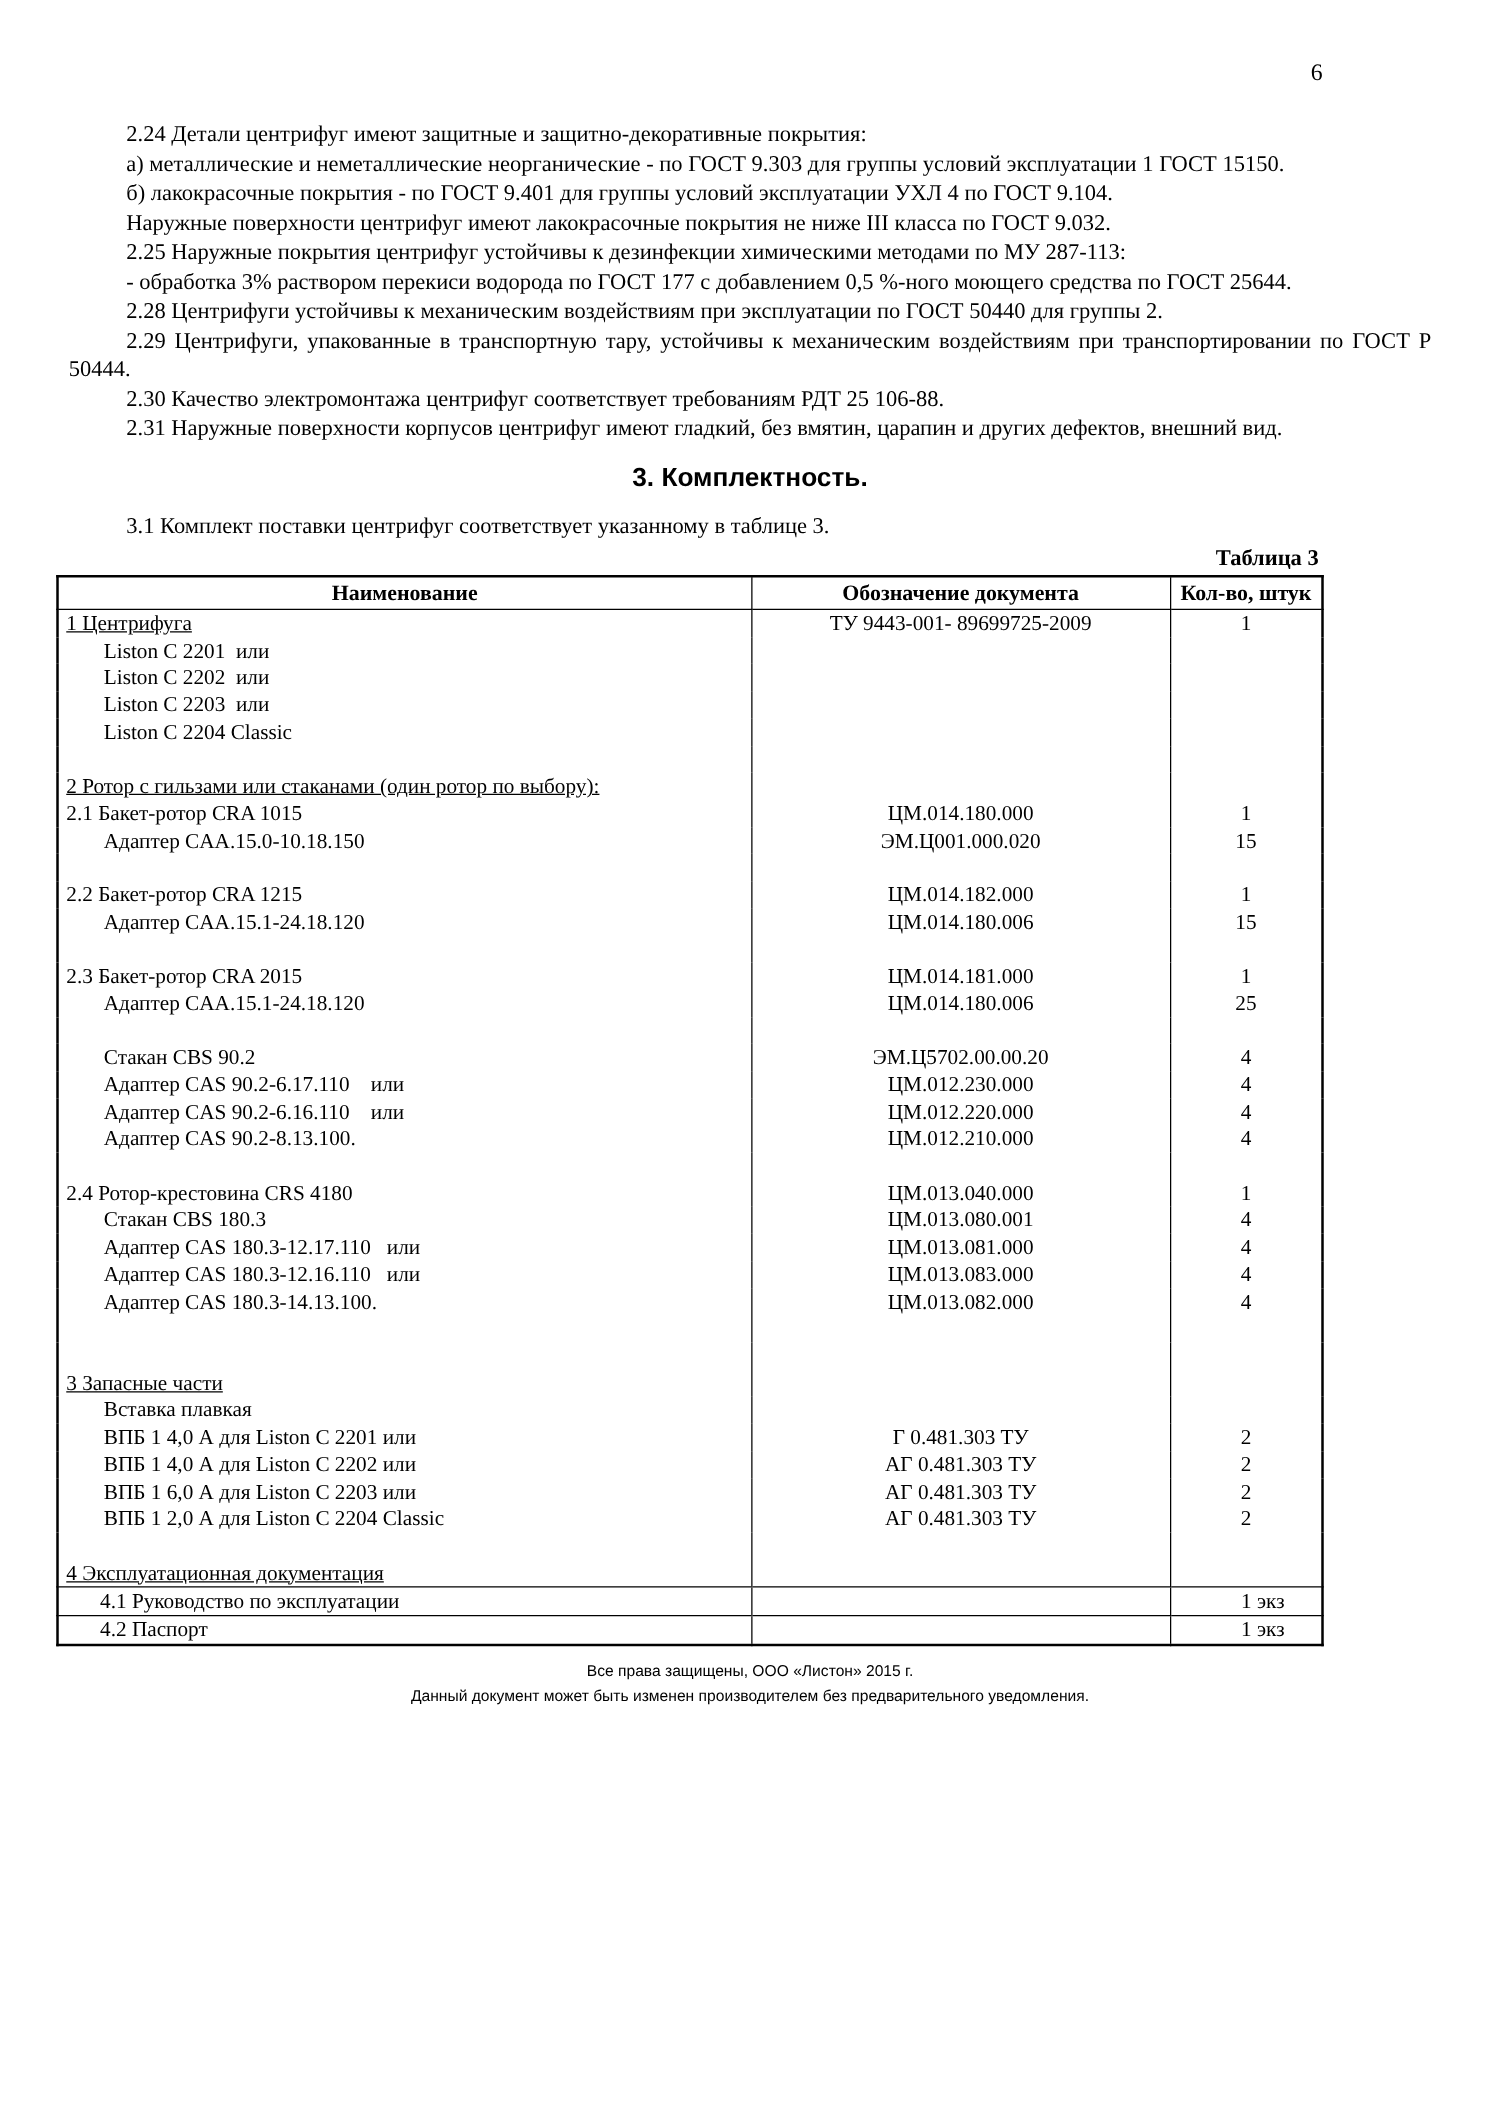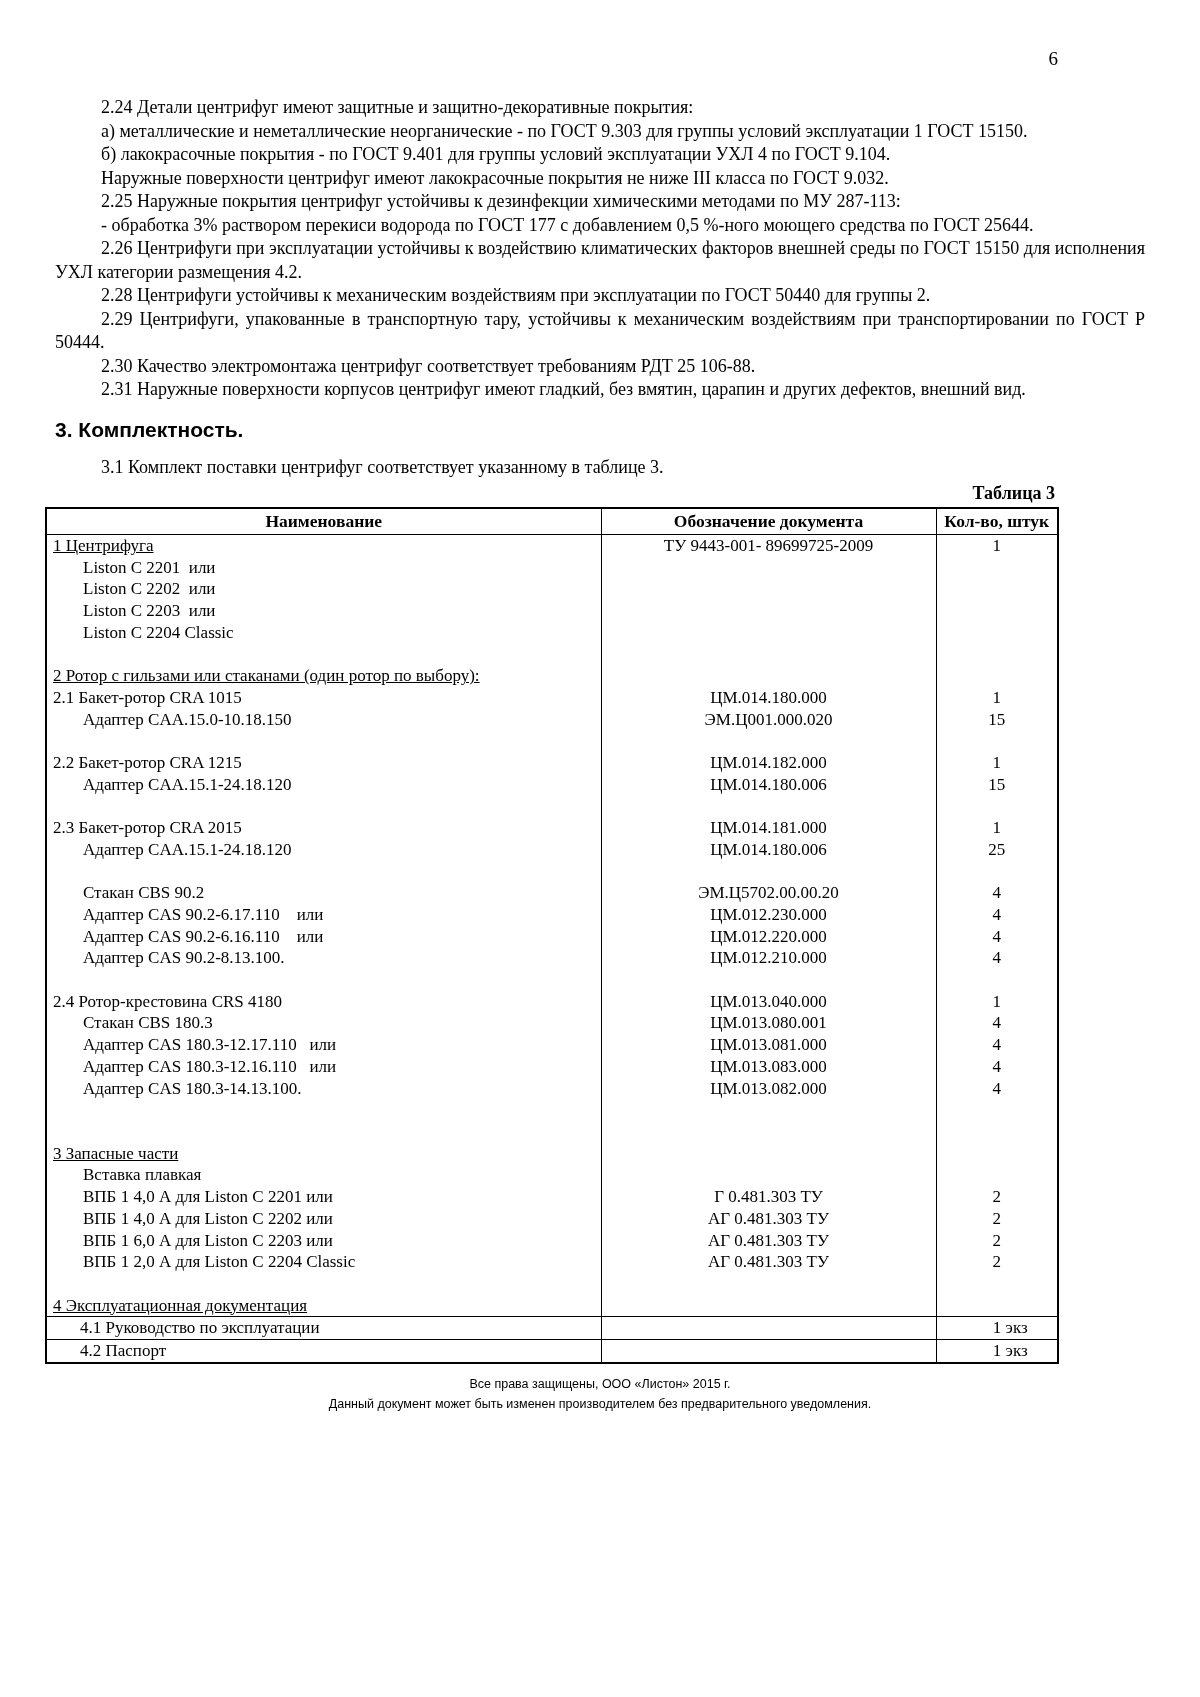--- a/index.html
+++ b/index.html
@@ -27,20 +27,21 @@
     text-align: justify;
     text-indent: 46px;
     font-size: 18px;
     line-height: 23.5px;
   }
   .section-heading {
     font-family: "Liberation Sans", sans-serif;
     font-size: 21px;
     font-weight: 700;
     margin: 16px 0 14px 0;
+    text-align: center;
   }
   .intro {
     margin: 0;
     text-align: justify;
     text-indent: 46px;
     font-size: 18px;
     line-height: 23.5px;
   }
   .table-block {
     width: 1012px;
@@ -104,21 +105,20 @@
   <div class="page-number">6</div>
 
   <div class="content">
     <div id="paragraphs">
         <p class="para">2.24 Детали центрифуг имеют защитные и защитно-декоративные покрытия:</p>
         <p class="para">а) металлические и неметаллические неорганические - по ГОСТ 9.303 для группы условий эксплуатации 1 ГОСТ 15150.</p>
         <p class="para">б) лакокрасочные покрытия - по ГОСТ 9.401 для группы условий эксплуатации УХЛ 4 по ГОСТ 9.104.</p>
         <p class="para">Наружные поверхности центрифуг имеют лакокрасочные покрытия не ниже III класса по ГОСТ 9.032.</p>
         <p class="para">2.25 Наружные покрытия центрифуг устойчивы к дезинфекции химическими методами по МУ 287-113:</p>
         <p class="para">- обработка 3% раствором перекиси водорода по ГОСТ 177 с добавлением 0,5 %-ного моющего средства по ГОСТ 25644.</p>
-        <p class="para">2.26 Центрифуги при эксплуатации устойчивы к воздействию климатических факторов внешней среды по ГОСТ 15150 для исполнения УХЛ категории размещения 4.2.</p>
         <p class="para">2.28 Центрифуги устойчивы к механическим воздействиям при эксплуатации по ГОСТ 50440 для группы 2.</p>
         <p class="para">2.29 Центрифуги, упакованные в транспортную тару, устойчивы к механическим воздействиям при транспортировании по ГОСТ Р 50444.</p>
         <p class="para">2.30 Качество электромонтажа центрифуг соответствует требованиям РДТ 25 106-88.</p>
         <p class="para">2.31 Наружные поверхности корпусов центрифуг имеют гладкий, без вмятин, царапин и других дефектов, внешний вид.</p>
       </div>
 
     <h2 class="section-heading">3. Комплектность.</h2>
 
     <p class="intro">3.1 Комплект поставки центрифуг соответствует указанному в таблице 3.</p>
 

